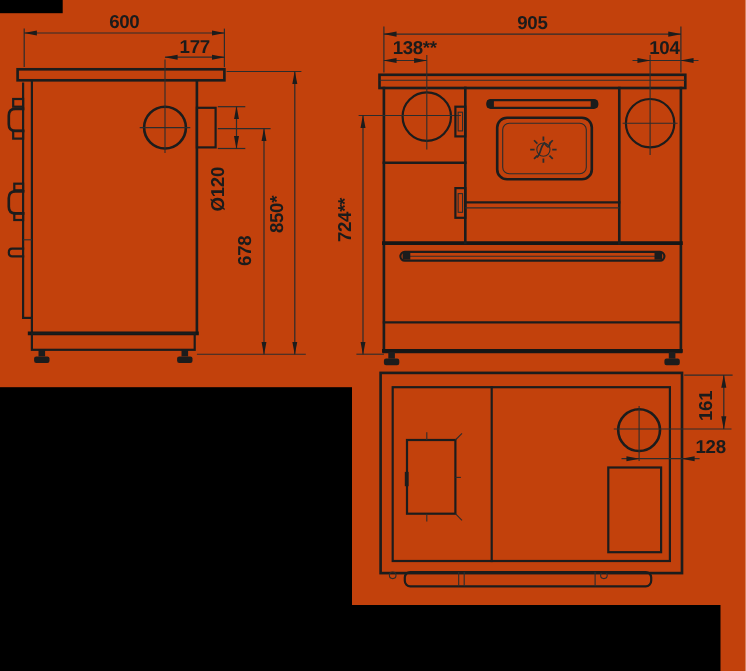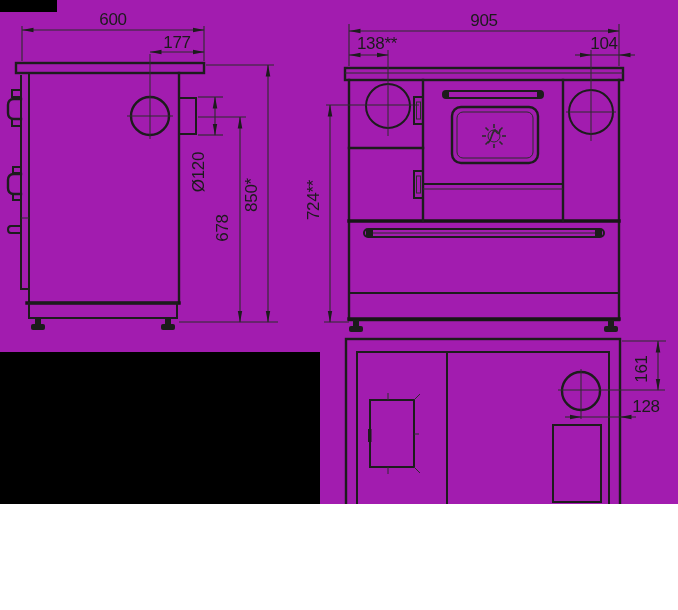--- a/index.html
+++ b/index.html
@@ -1,17 +1,17 @@
 <!DOCTYPE html>
 <html><head>
 <meta charset="utf-8">
 <style>
   html,body{margin:0;padding:0;background:#ffffff;}
-  .page{position:relative;width:678px;height:504px;background:#a21caf;overflow:hidden;
-        font-family:"Liberation Sans", sans-serif;}
+  .page{position:relative;width:678px;height:610px;background:#c2410c;overflow:hidden;
+        font-family:"Liberation Sans", sans-serif;font-weight:bold;}
   svg{display:block;}
   .heavy{stroke:#1c1c1c;stroke-width:2.4;fill:none;stroke-linecap:square;}
   .med{stroke:#1c1c1c;stroke-width:2;fill:none;stroke-linecap:square;}
   .xheavy{stroke:#161616;stroke-width:3.4;fill:none;stroke-linecap:square;}
   .thin{stroke:#2c2c2c;stroke-width:1;fill:none;}
   .dim{stroke:#2c2c2c;stroke-width:1.1;fill:none;}
   .solid{fill:#1c1c1c;stroke:none;}
   .dim-label{font-family:"Liberation Sans", sans-serif;font-size:17px;fill:#1b1b1b;
              text-anchor:middle;letter-spacing:-0.3px;}
   .redaction{fill:#000;}

